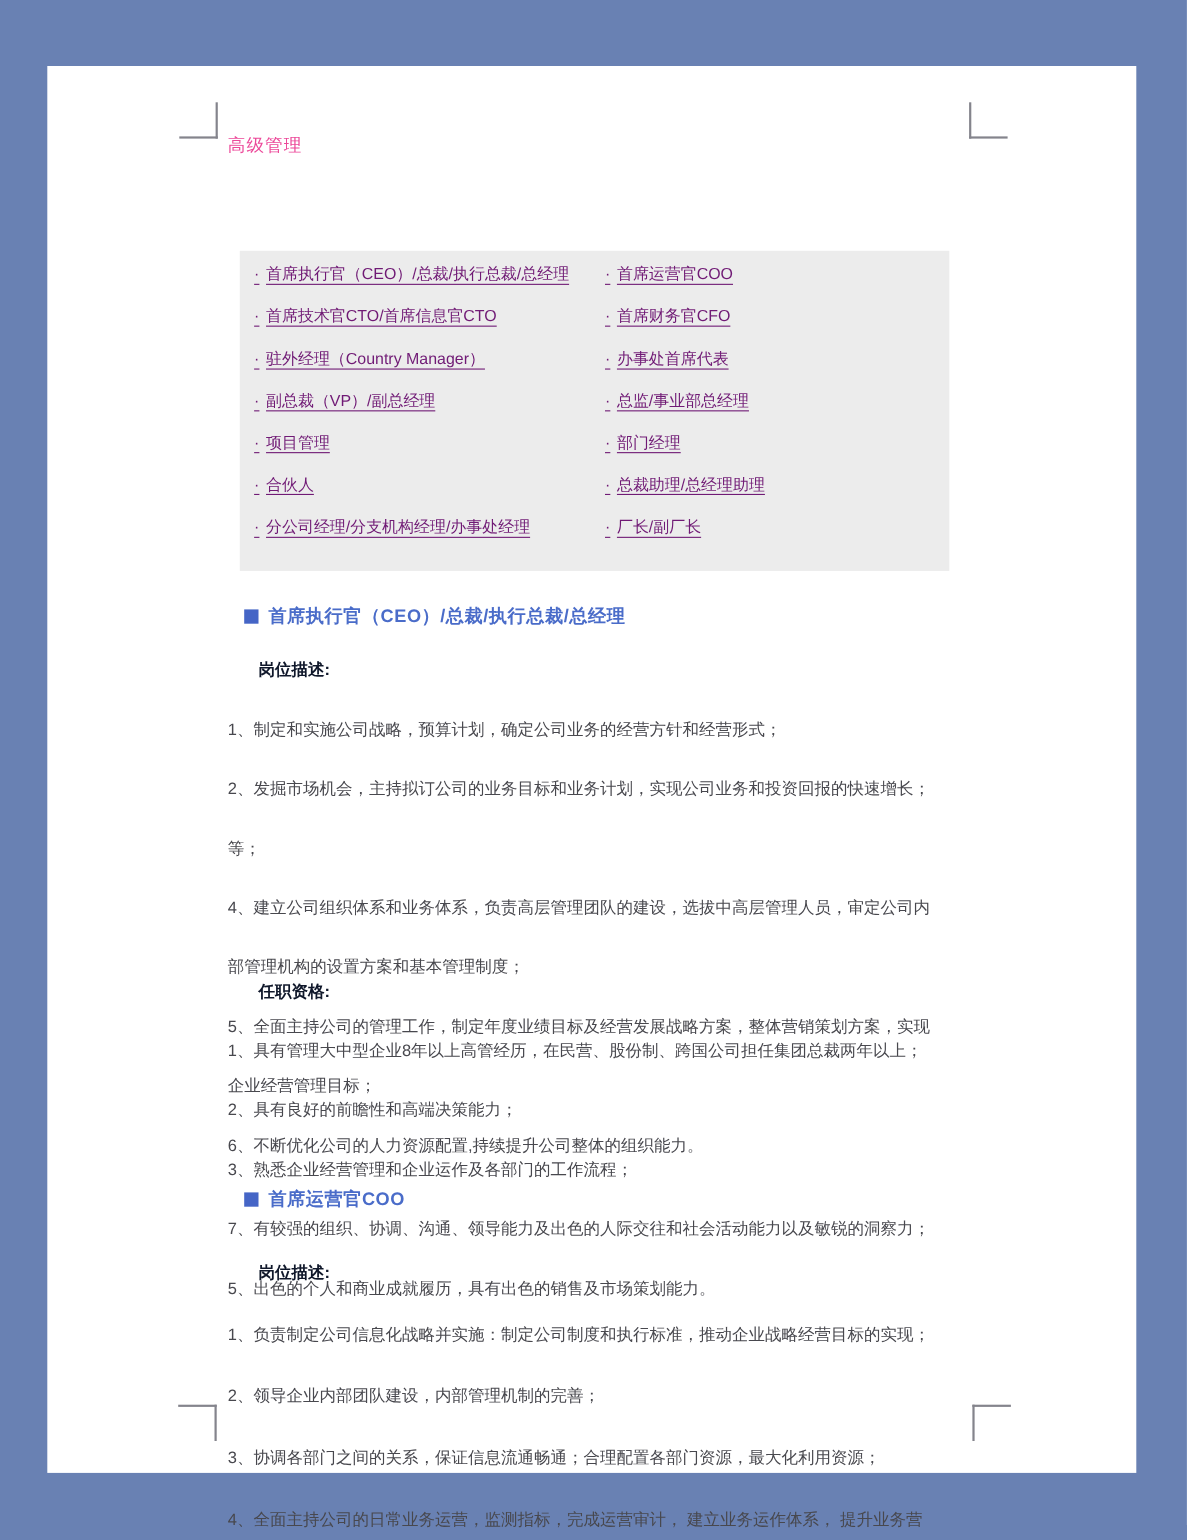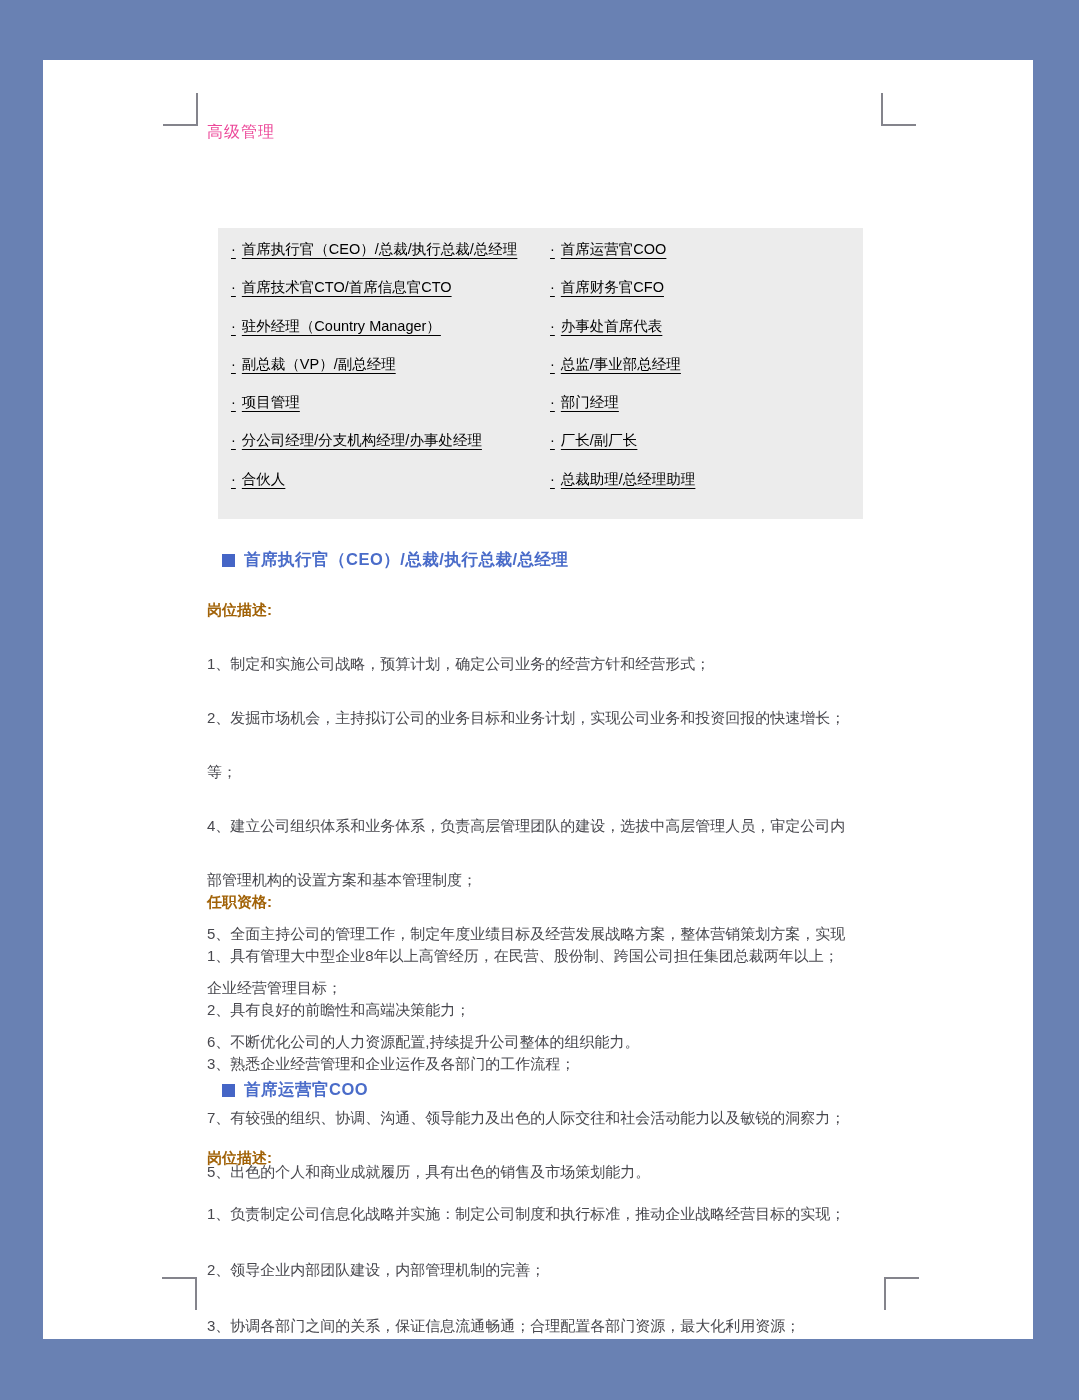--- a/index.html
+++ b/index.html
@@ -37,21 +37,21 @@
   }
   .linkrow{
     display:grid;
     grid-template-columns:319px 1fr;
     height:38.3px;
     align-items:start;
   }
   .boxlink{
     display:inline-block;
     font-size:14.5px;
-    color:#000000;
+    color:#701a75;
     text-decoration:underline;
     text-underline-offset:4px;
     text-decoration-thickness:1px;
     white-space:nowrap;
     padding:0 6px 0 3px;
     cursor:pointer;
   }
   .boxlink .bullet{margin-right:6px;}
 
   
@@ -70,21 +70,21 @@
 
   
   .textblock{
     position:absolute;left:164px;width:720px;
     font-size:15px;color:#48484e;
     line-height:26px;
   }
   .pos-b1{top:537px;}
   .pos-b2{top:829px;}
   .pos-b3{top:1084px;line-height:28px;}
-  .block-label{font-weight:bold;color:#a16207;}
+  .block-label{font-weight:bold;color:#0f172a;margin-left:28px;}
   .bodyline{white-space:pre;margin-top:28px;}
 </style>
 </head>
 <body>
 
 <div class="page">
 
   <div class="cropmark tl"></div>
   <div class="cropmark tr"></div>
   <div class="cropmark bl"></div>
@@ -134,33 +134,33 @@
         <div>
           <a class="boxlink"><span class="bullet">·</span><span>项目管理</span></a>
         </div>
         <div>
           <a class="boxlink"><span class="bullet">·</span><span>部门经理</span></a>
         </div>
       </div>
 
       <div class="linkrow">
         <div>
+          <a class="boxlink"><span class="bullet">·</span><span>合伙人</span></a>
+        </div>
+        <div>
+          <a class="boxlink"><span class="bullet">·</span><span>总裁助理/总经理助理</span></a>
+        </div>
+      </div>
+
+      <div class="linkrow">
+        <div>
           <a class="boxlink"><span class="bullet">·</span><span>分公司经理/分支机构经理/办事处经理</span></a>
         </div>
         <div>
           <a class="boxlink"><span class="bullet">·</span><span>厂长/副厂长</span></a>
-        </div>
-      </div>
-
-      <div class="linkrow">
-        <div>
-          <a class="boxlink"><span class="bullet">·</span><span>合伙人</span></a>
-        </div>
-        <div>
-          <a class="boxlink"><span class="bullet">·</span><span>总裁助理/总经理助理</span></a>
         </div>
       </div>
     </div>
 
   <div class="section-heading h1pos">
     <span class="hsquare"></span>
     <span class="htext">首席执行官（CEO）/总裁/执行总裁/总经理</span>
   </div>
 
   <div class="textblock pos-b1">
@@ -195,16 +195,17 @@
     <span class="htext">首席运营官COO</span>
   </div>
 
   <div class="textblock pos-b3">
     <div class="block-label">岗位描述:</div>
     <div>
 
     <div class="bodyline">1、负责制定公司信息化战略并实施：制定公司制度和执行标准，推动企业战略经营目标的实现；</div>
         <div class="bodyline">2、领导企业内部团队建设，内部管理机制的完善；</div>
         <div class="bodyline">3、协调各部门之间的关系，保证信息流通畅通；合理配置各部门资源，最大化利用资源；</div>
+        <div class="bodyline">4、全面主持公司的日常业务运营，监测指标，完成运营审计， 建立业务运作体系， 提升业务营</div>
       </div>
   </div>
 
 </div>
 
 </body></html>

